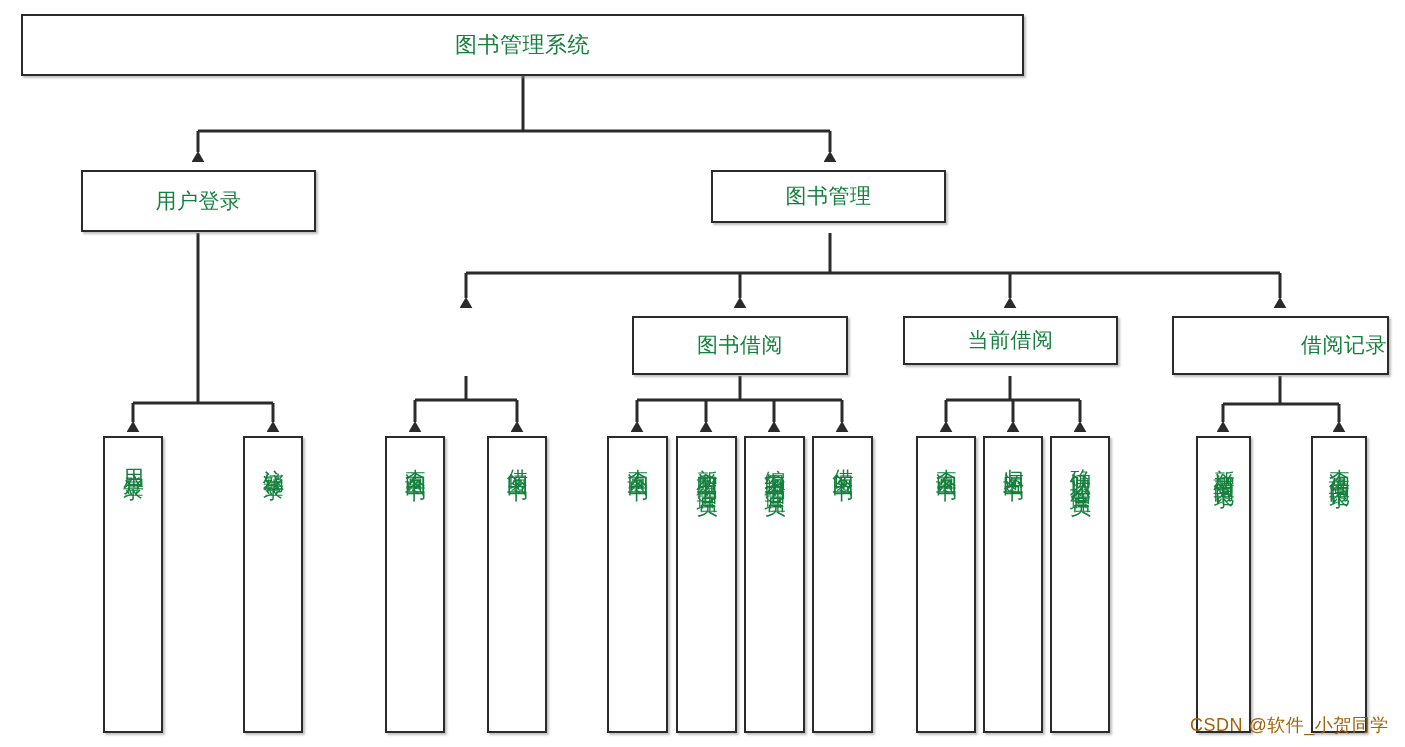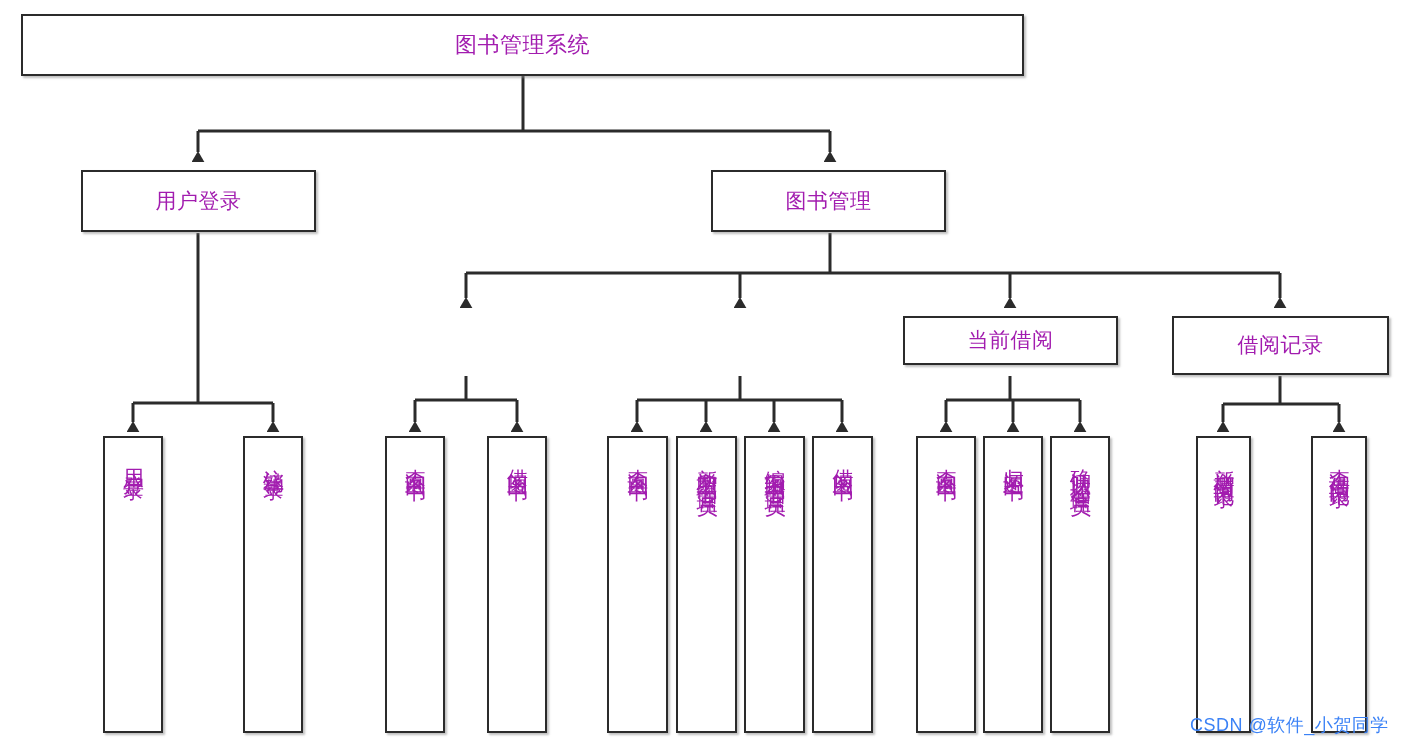--- a/index.html
+++ b/index.html
@@ -31,21 +31,21 @@
     box-sizing: border-box;
     border: 2px solid #2b2b2b;
     background: #ffffff;
     box-shadow: 2px 2px 2px rgba(140,140,140,0.55);
     display: flex;
     align-items: center;
     justify-content: center;
     overflow: hidden;
   }
   .node-label {
-    color: #a21caf;
+    color: #15803d;
     font-size: 21px;
     letter-spacing: 0.5px;
     line-height: 1.18;
     white-space: nowrap;
     text-align: center;
   }
   .node-box.vertical {
     align-items: flex-start;
     justify-content: center;
     padding-top: 14px;
@@ -58,21 +58,21 @@
     font-size: 21px;
   }
   .node-box.root .node-label {
     font-size: 22px;
   }
   .watermark {
     position: absolute;
     left: 1190px;
     top: 713px;
     font-size: 18px;
-    color: #3b82f6;
+    color: #a16207;
     white-space: nowrap;
     letter-spacing: 0.5px;
   }
 </style>
 </head>
 <body>
 
 <div id="diagram-root">
 
   <svg class="layer" viewBox="0 0 1405 747">
@@ -137,28 +137,31 @@
     </g>
   </svg>
 
   <div class="node-box root" style="left:21px; top:14px; width:1003px; height:62px;">
     <span class="node-label">图书管理系统</span>
   </div>
 
   <div class="node-box" style="left:81px; top:170px; width:235px; height:62px;">
     <span class="node-label">用户登录</span>
   </div>
-  <div class="node-box" style="left:711px; top:170px; width:235px; height:62px;">
+  <div class="node-box" style="left:711px; top:170px; width:235px; height:53px;">
     <span class="node-label">图书管理</span>
   </div>
 
+  <div class="node-box" style="left:632px; top:316px; width:216px; height:59px;">
+    <span class="node-label">图书借阅</span>
+  </div>
   <div class="node-box" style="left:903px; top:316px; width:215px; height:49px;">
     <span class="node-label">当前借阅</span>
   </div>
-  <div class="node-box" style="left:1172px; top:316px; width:217px; height:59px;">
+  <div class="node-box" style="left:1172px; top:316px; width:217px; height:59px;justify-content:flex-end;">
     <span class="node-label">借阅记录</span>
   </div>
 
   <div class="node-box vertical" style="left:103px; top:436px; width:60px; height:297px;">
     <span class="node-label">用户登录</span>
   </div>
   <div class="node-box vertical" style="left:243px; top:436px; width:60px; height:297px;">
     <span class="node-label">注销登录</span>
   </div>
 

